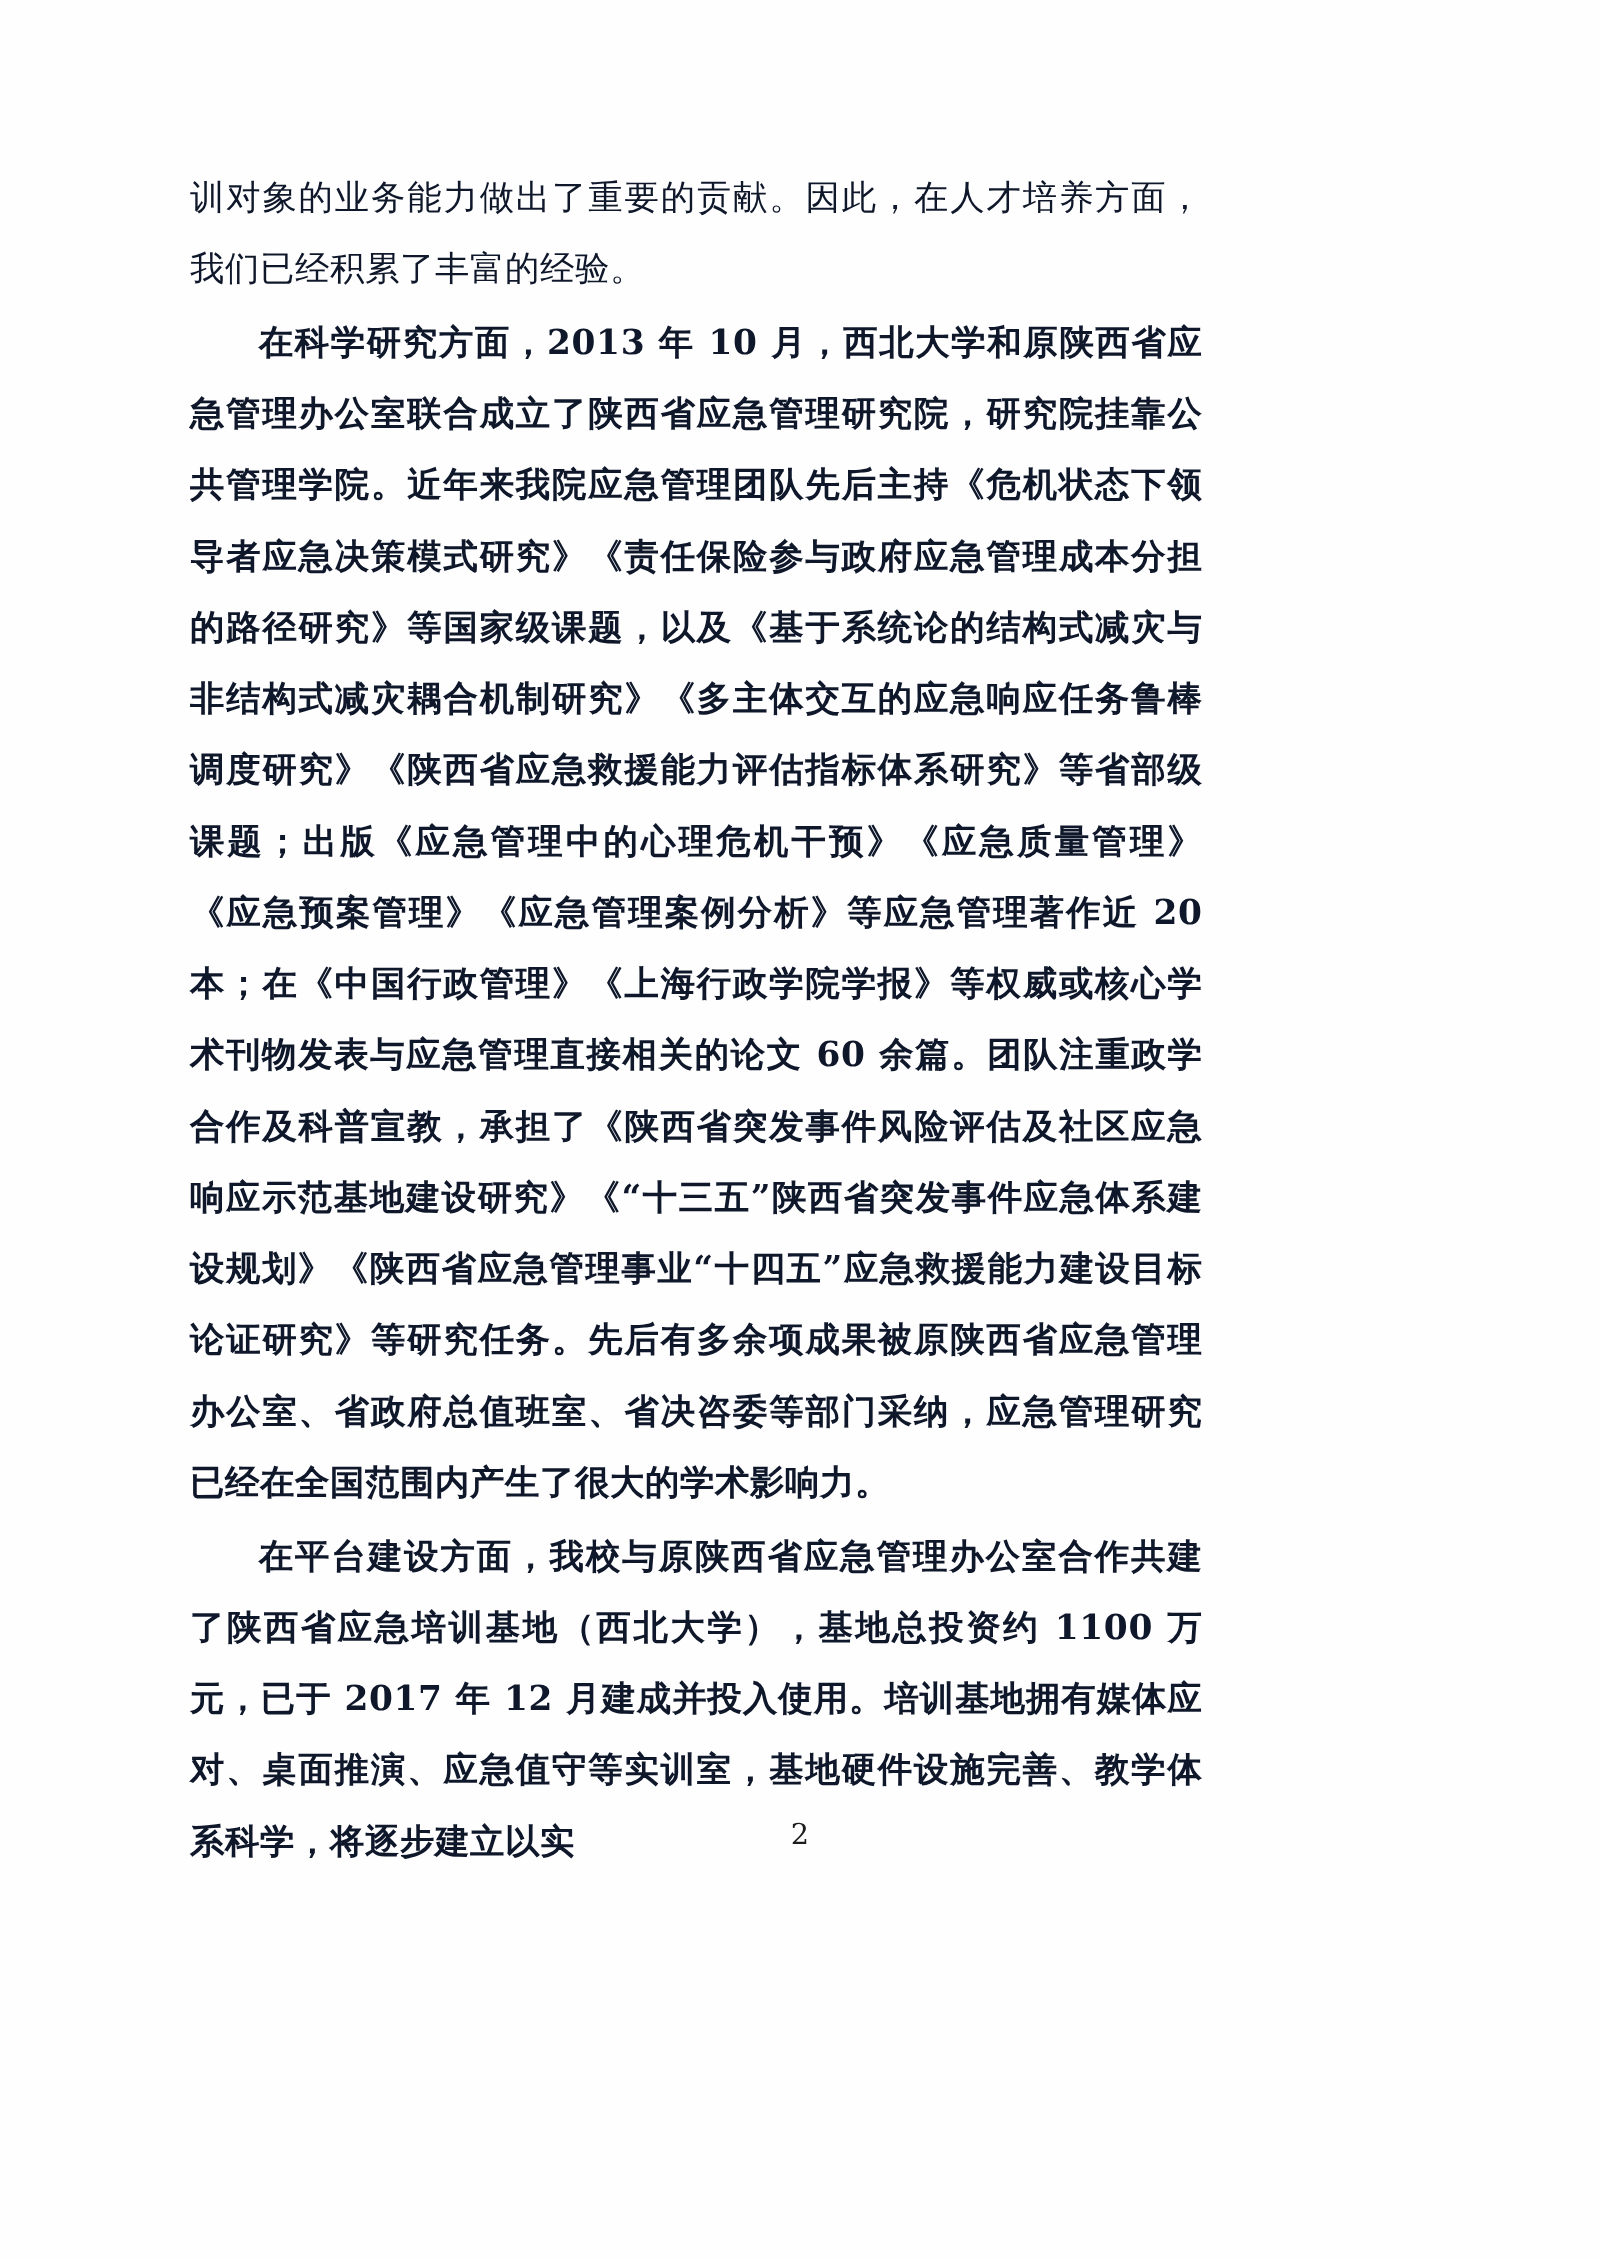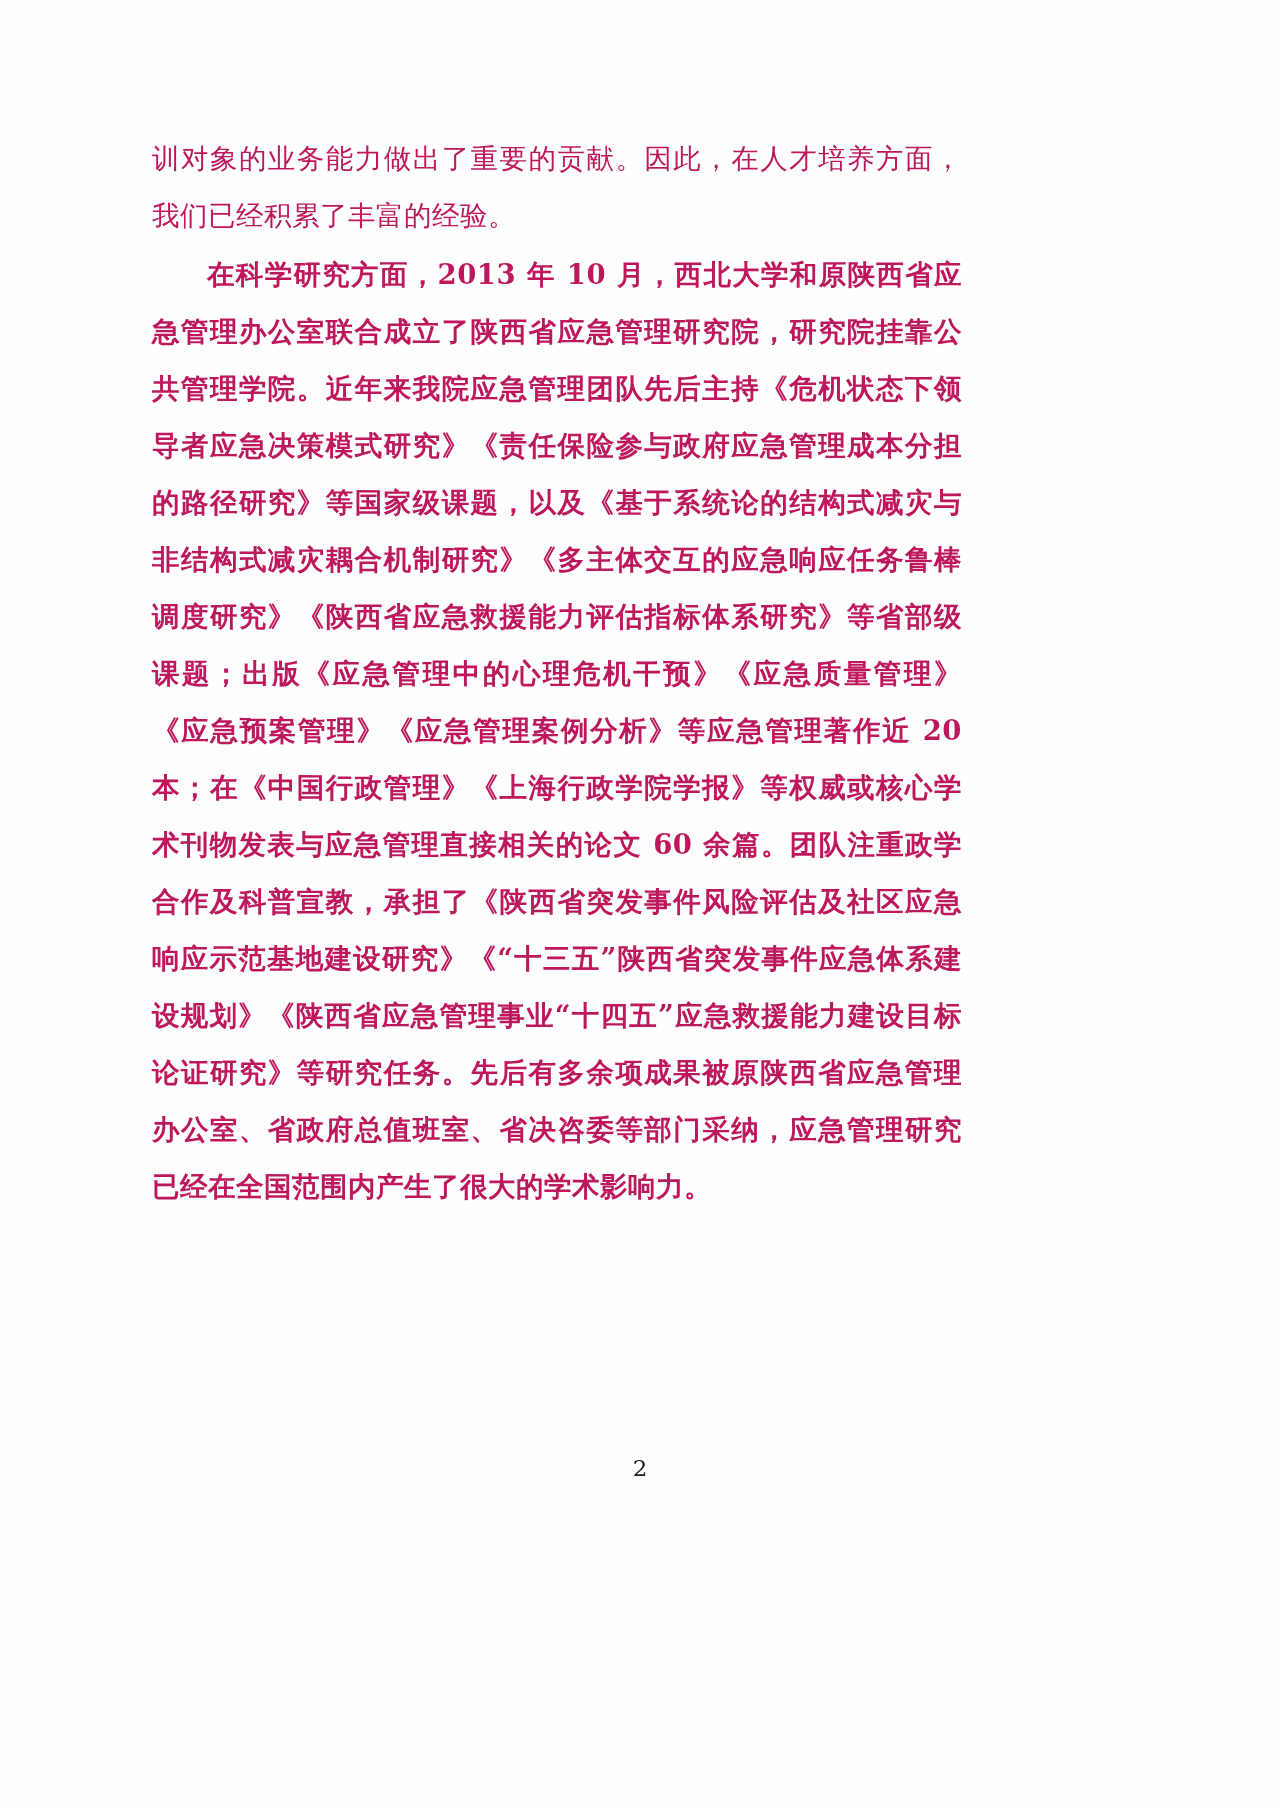--- a/index.html
+++ b/index.html
@@ -29,21 +29,21 @@
     top: 130px;
     width: 810px;
   }
   .para {
     font-size: 27.5px;
     line-height: 57px;
     letter-spacing: 0.5px;
     text-align: justify;
     text-justify: inter-ideograph;
     margin: 0 0 2px 0;
-    color: #be185d;
+    color: #0f172a;
     font-family: "DejaVu Serif", "Liberation Serif", serif;
   }
   .para.indent {
     text-indent: 2em;
     font-weight: bold;
   }
   .page-number {
     position: absolute;
     left: 0;
     top: 1455px;
@@ -54,15 +54,16 @@
     font-family: "DejaVu Serif", "Liberation Serif", serif;
   }
 </style>
 </head>
 <body>
 
 <div class="page">
   <div class="content">
     <p class="para">训对象的业务能力做出了重要的贡献。因此，在人才培养方面，我们已经积累了丰富的经验。</p>
     <p class="para indent">在科学研究方面，2013 年 10 月，西北大学和原陕西省应急管理办公室联合成立了陕西省应急管理研究院，研究院挂靠公共管理学院。近年来我院应急管理团队先后主持《危机状态下领导者应急决策模式研究》《责任保险参与政府应急管理成本分担的路径研究》等国家级课题，以及《基于系统论的结构式减灾与非结构式减灾耦合机制研究》《多主体交互的应急响应任务鲁棒调度研究》《陕西省应急救援能力评估指标体系研究》等省部级课题；出版《应急管理中的心理危机干预》《应急质量管理》《应急预案管理》《应急管理案例分析》等应急管理著作近 20 本；在《中国行政管理》《上海行政学院学报》等权威或核心学术刊物发表与应急管理直接相关的论文 60 余篇。团队注重政学合作及科普宣教，承担了《陕西省突发事件风险评估及社区应急响应示范基地建设研究》《“十三五”陕西省突发事件应急体系建设规划》《陕西省应急管理事业“十四五”应急救援能力建设目标论证研究》等研究任务。先后有多余项成果被原陕西省应急管理办公室、省政府总值班室、省决咨委等部门采纳，应急管理研究已经在全国范围内产生了很大的学术影响力。</p>
+    <p class="para indent">在平台建设方面，我校与原陕西省应急管理办公室合作共建了陕西省应急培训基地（西北大学），基地总投资约 1100 万元，已于 2017 年 12 月建成并投入使用。培训基地拥有媒体应对、桌面推演、应急值守等实训室，基地硬件设施完善、教学体系科学，将逐步建立以实</p>
   </div>
   <div class="page-number">2</div>
 </div>
 
 </body></html>

